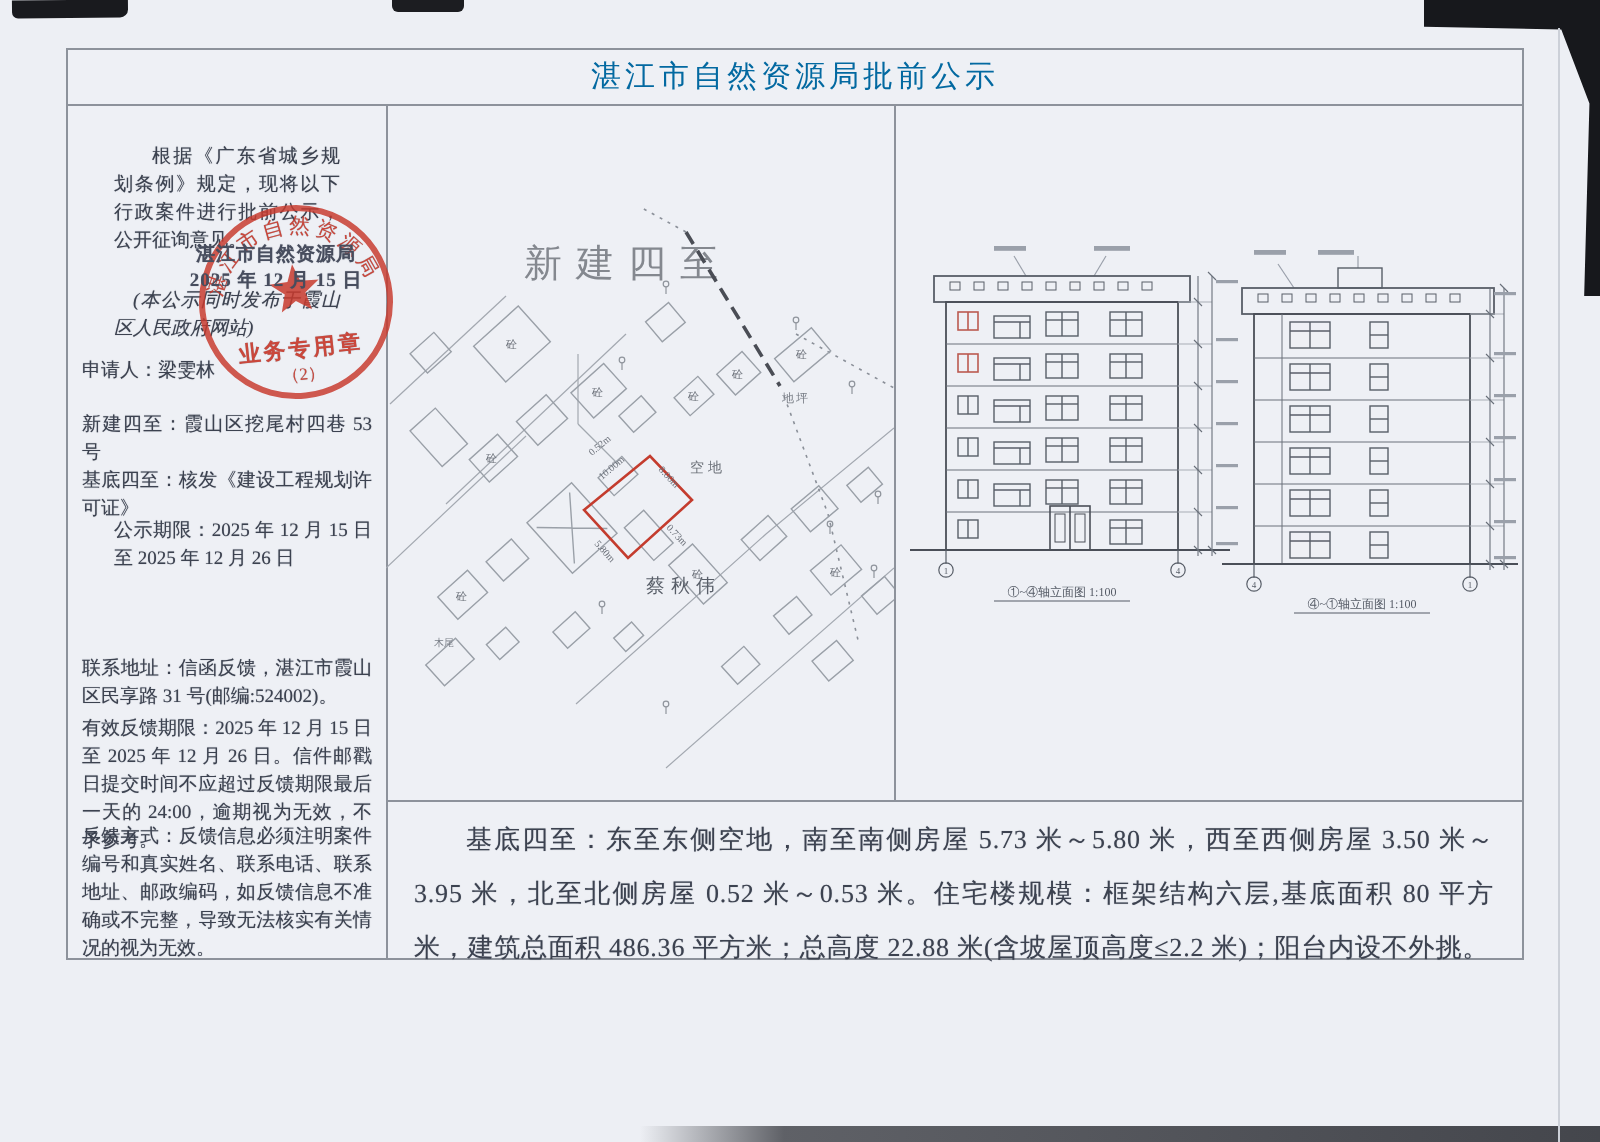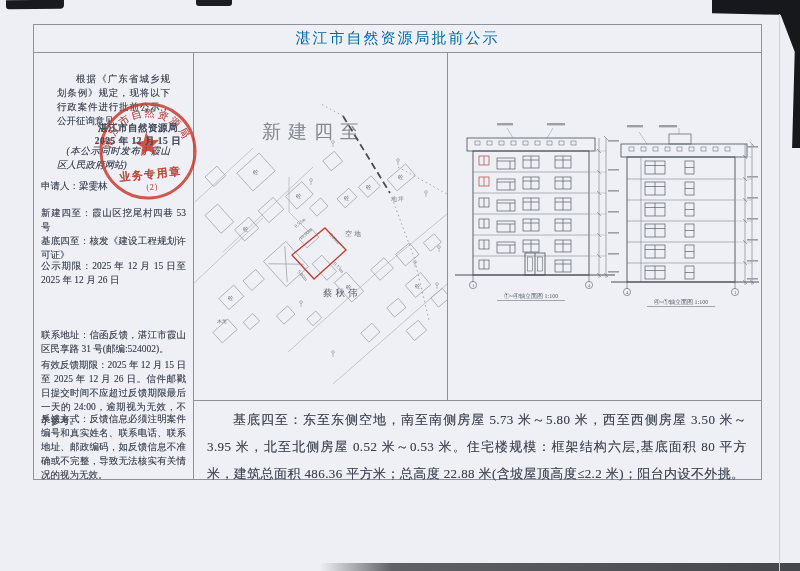--- a/index.html
+++ b/index.html
@@ -79,21 +79,21 @@
 
       <div class="blk" style="top:127px;">
         <span class="lbl">申请人：</span><span>梁雯林</span>
       </div>
       <div class="blk" style="top:154px;">
         <span class="lbl">新建四至：</span><span>霞山区挖尾村四巷 53 号</span>
       </div>
       <div class="blk" style="top:182px;">
         <span class="lbl">基底四至：</span><span>核发《建设工程规划许可证》</span>
       </div>
-      <div class="blk" style="top:207px;">
+      <div class="blk" style="top:207px;margin-left:16px;">
         <span class="lbl">公示期限：</span><span>2025 年 12 月 15 日至 2025 年 12 月 26 日</span>
       </div>
       <div class="blk" style="top:276px;">
         <span class="lbl">联系地址：</span><span>信函反馈，湛江市霞山区民享路 31 号(邮编:524002)。</span>
       </div>
       <div class="blk" style="top:306px;">
         <span class="lbl">有效反馈期限：</span><span>2025 年 12 月 15 日至 2025 年 12 月 26 日。信件邮戳日提交时间不应超过反馈期限最后一天的 24:00，逾期视为无效，不予参考。</span>
       </div>
       <div class="blk" style="top:360px;">
         <span class="lbl">反馈方式：</span><span>反馈信息必须注明案件编号和真实姓名、联系电话、联系地址、邮政编码，如反馈信息不准确或不完整，导致无法核实有关情况的视为无效。</span>

